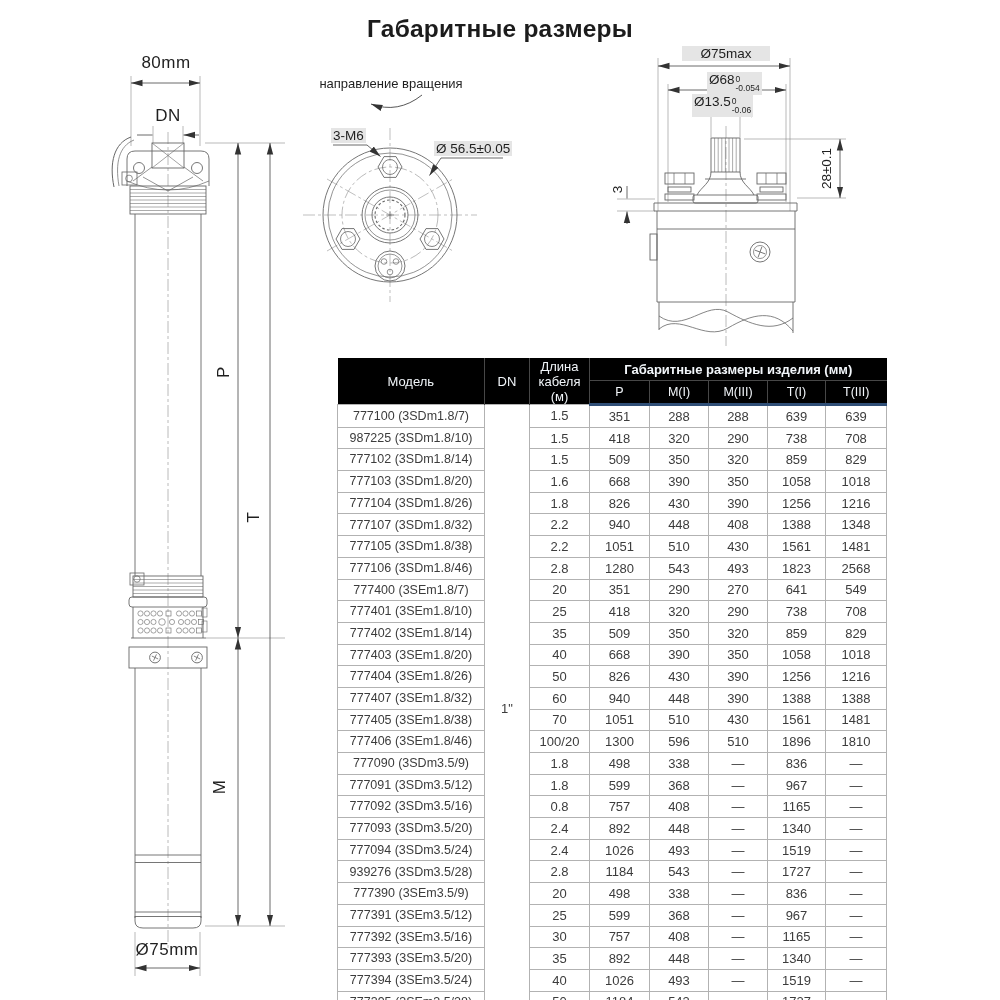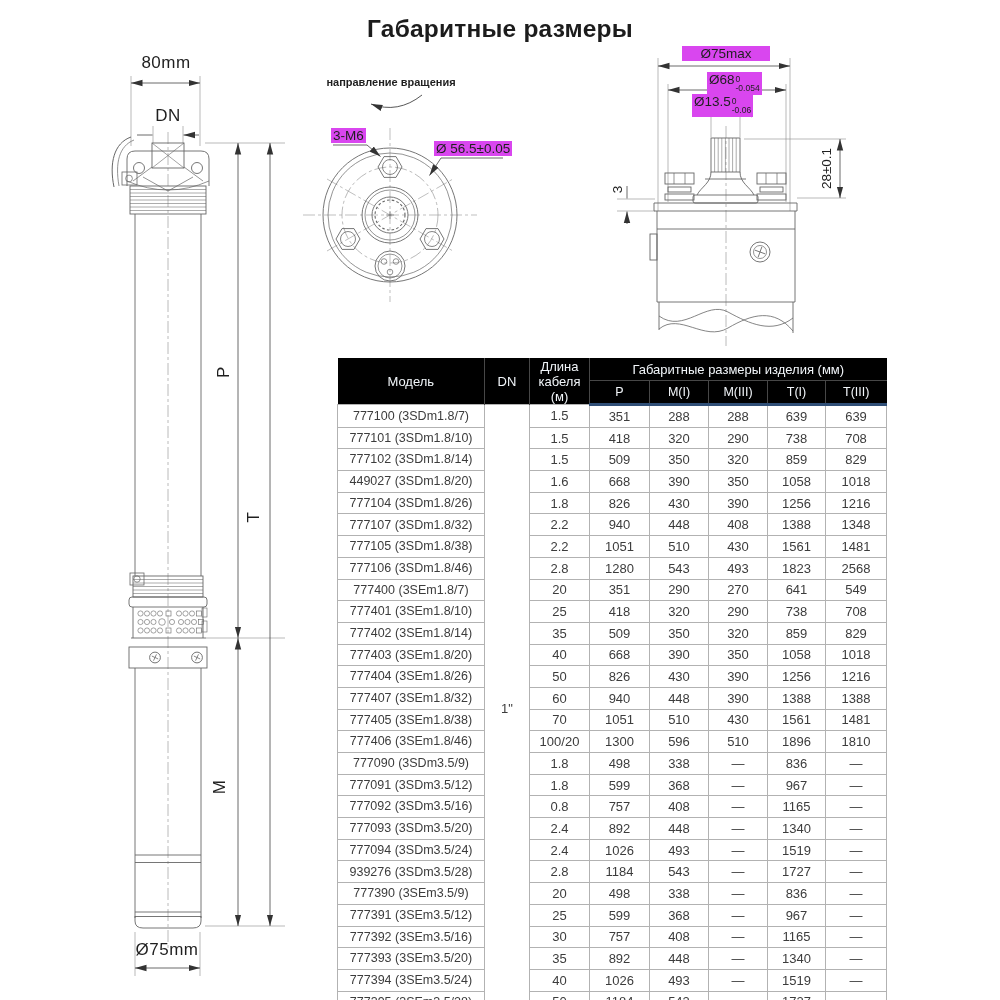--- a/index.html
+++ b/index.html
@@ -3,41 +3,41 @@
 <meta charset="utf-8">
 <style>
   html,body{margin:0;padding:0;background:#fff;}
   #page{position:relative;width:1000px;height:1000px;background:#fff;overflow:hidden;
         font-family:"Liberation Sans", sans-serif;color:#222;border-radius:26px;}
   #drawing-layer{position:absolute;left:0;top:0;width:1000px;height:1000px;}
 
   .lbl{position:absolute;color:#1f1f1f;white-space:nowrap;}
   .dim-big{font-size:17px;letter-spacing:0.5px;}
   .dim-med{font-size:13.5px;}
-  .dim-sm{font-size:11px;font-weight:bold;}
+  .dim-sm{font-size:13px;}
   .rot{transform:rotate(-90deg);transform-origin:center center;}
   .center{text-align:center;}
-  .bgw{background:#d946ef;padding:0 2px;}
+  .bgw{background:#e5e5e5;padding:0 2px;}
 
   .tol{display:inline-flex;flex-direction:column;justify-content:center;
        font-size:8.5px;line-height:1.05;transform:translateY(-2px);margin-left:1px;}
 
   #page-title{position:absolute;left:0;top:15px;width:1000px;text-align:center;
               font-size:24.5px;font-weight:600;color:#1c1c1c;letter-spacing:0.2px;}
 
   
   #spec-table-wrap{position:absolute;left:337px;top:358px;width:549px;}
   table{border-collapse:collapse;table-layout:fixed;width:549px;font-family:"Liberation Sans",sans-serif;}
   thead th{background:#000000;color:#f2f6fa;font-weight:400;font-size:13px;
            border-left:1px solid rgba(255,255,255,0.28);padding:0;}
   thead tr:first-child th:first-child{border-left:none;}
   thead tr.hrow1 th{height:22px;}
   thead tr.hrow2 th{height:22px;border-top:1px solid rgba(255,255,255,0.28);font-size:12.5px;}
   thead tr:last-child th{border-bottom:3px solid #2f4e76;}
-  th.group-h{border-bottom:none !important;}
+  th.group-h{border-bottom:none !important;font-weight:bold;}
   tbody td{height:20.7px;padding:0;text-align:center;font-size:13px;color:#3c3c3c;
            border:1px solid #b2b2b2;background:#fff;line-height:1;}
   td.model-cell{font-size:12.5px;}
   td.dn-cell{font-size:13px;color:#3c3c3c;}
 </style>
 </head>
 <body>
 
 <div id="page">
 
@@ -277,39 +277,39 @@
             <td class="model-cell">777100 (3SDm1.8/7)</td>
             <td rowspan="28" class="dn-cell">1"</td>
             <td class="num-cell">1.5</td>
             <td class="num-cell">351</td>
             <td class="num-cell">288</td>
             <td class="num-cell">288</td>
             <td class="num-cell">639</td>
             <td class="num-cell">639</td>
           </tr>
           <tr>
-            <td class="model-cell">777101 (3SDm1.8/10)</td>
+            <td class="model-cell">987225 (3SDm1.8/10)</td>
             <td class="num-cell">1.5</td>
             <td class="num-cell">418</td>
             <td class="num-cell">320</td>
             <td class="num-cell">290</td>
             <td class="num-cell">738</td>
             <td class="num-cell">708</td>
           </tr>
           <tr>
             <td class="model-cell">777102 (3SDm1.8/14)</td>
             <td class="num-cell">1.5</td>
             <td class="num-cell">509</td>
             <td class="num-cell">350</td>
             <td class="num-cell">320</td>
             <td class="num-cell">859</td>
             <td class="num-cell">829</td>
           </tr>
           <tr>
-            <td class="model-cell">449027 (3SDm1.8/20)</td>
+            <td class="model-cell">777103 (3SDm1.8/20)</td>
             <td class="num-cell">1.6</td>
             <td class="num-cell">668</td>
             <td class="num-cell">390</td>
             <td class="num-cell">350</td>
             <td class="num-cell">1058</td>
             <td class="num-cell">1018</td>
           </tr>
           <tr>
             <td class="model-cell">777104 (3SDm1.8/26)</td>
             <td class="num-cell">1.8</td>

